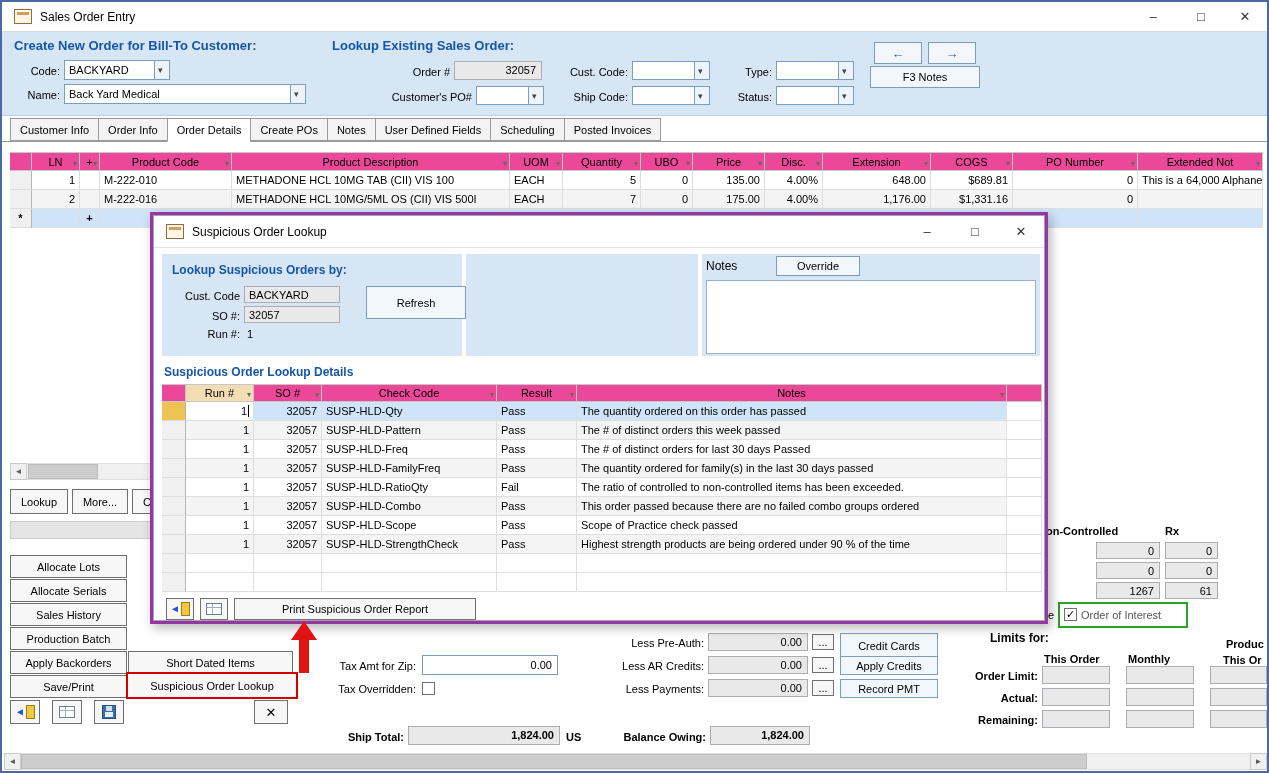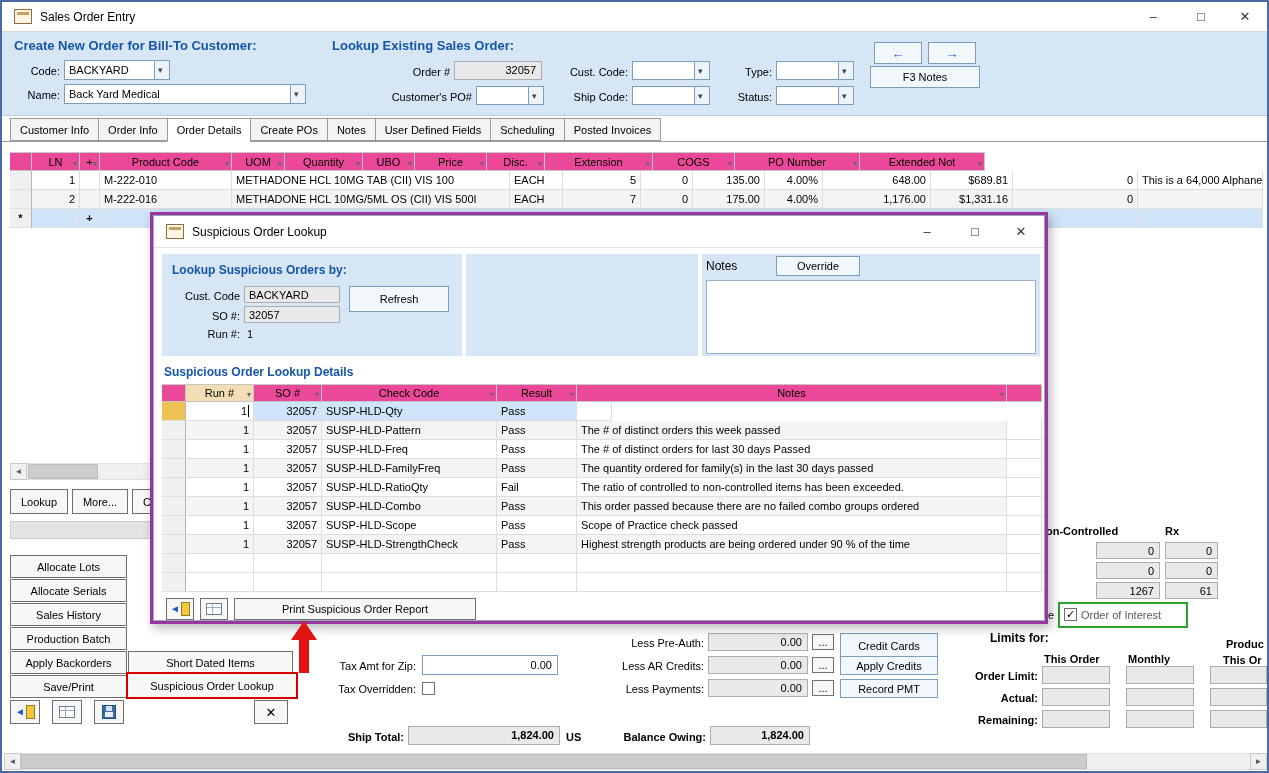--- a/index.html
+++ b/index.html
@@ -135,20 +135,21 @@
     <span class="tab">User Defined Fields</span>
     <span class="tab">Scheduling</span>
     <span class="tab">Posted Invoices</span>
   </div>
 
   <div class="grow" style="top:150px">
     <div class="gh mc0"></div>
     <div class="gh arr mc1">LN</div>
     <div class="gh arr mc2">+</div>
     <div class="gh arr mc3">Product Code</div>
+    <div class="gh arr mc4">Product Description</div>
     <div class="gh arr mc5">UOM</div>
     <div class="gh arr mc6">Quantity</div>
     <div class="gh arr mc7">UBO</div>
     <div class="gh arr mc8">Price</div>
     <div class="gh arr mc9">Disc.</div>
     <div class="gh arr mc10">Extension</div>
     <div class="gh arr mc11">COGS</div>
     <div class="gh arr mc12">PO Number</div>
     <div class="gh arr mc13">Extended Not</div>
   </div>
@@ -323,21 +324,21 @@
       <div class="bluepanel" style="left:312px;top:38px;width:232px;height:102px"></div>
       <div class="bluepanel" style="left:548px;top:38px;width:338px;height:102px"></div>
 
       <span class="t b blue fs12" style="left:18px;top:46px">Lookup Suspicious Orders by:</span>
       <span class="t ra-t" style="left:8px;top:72px;width:78px">Cust. Code</span>
       <div class="sunk la" style="left:90px;top:70px;width:96px;height:17px">BACKYARD</div>
       <span class="t ra-t" style="left:8px;top:92px;width:78px">SO #:</span>
       <div class="sunk la" style="left:90px;top:90px;width:96px;height:17px">32057</div>
       <span class="t ra-t" style="left:8px;top:110px;width:78px">Run #:</span>
       <span class="t" style="left:93px;top:110px">1</span>
-      <div class="btn btn-t" style="left:195px;top:70px;width:100px;height:26px">Refresh</div>
+      <div class="btn btn-t" style="left:212px;top:70px;width:100px;height:33px">Refresh</div>
 
       <span class="t fs12" style="left:552px;top:42px">Notes</span>
       <div class="btn btn-t" style="left:622px;top:40px;width:84px;height:20px">Override</div>
       <div style="position:absolute;left:552px;top:64px;width:330px;height:74px;background:#fff;border:1px solid #9ab0c8"></div>
 
       <span class="t b blue fs12" style="left:10px;top:148px">Suspicious Order Lookup Details</span>
 
       <div class="grow" style="top:168px;height:18px">
         <div class="gh dc0"></div>
         <div class="gh arr dc1 tanh">Run #</div>
@@ -350,20 +351,21 @@
 
       <div class="grow selblue" style="top:186px">
         <div class="gc sel dc0" style="background:#eec355"></div>
         <div class="gc ra dc1" style="background:#fff">
             <span>1</span>
             <span class="cursor"></span>
           </div>
         <div class="gc ra dc2">32057</div>
         <div class="gc la dc3">SUSP-HLD-Qty</div>
         <div class="gc la dc4">Pass</div>
+        <div class="gc la dc5">The quantity ordered on this order has passed</div>
         <div class="gc dc6 gut" style="background:#fff"></div>
       </div>
 
       <div class="grow alt" style="top:205px">
         <div class="gc sel dc0"></div>
         <div class="gc ra dc1">1</div>
         <div class="gc ra dc2">32057</div>
         <div class="gc la dc3">SUSP-HLD-Pattern</div>
         <div class="gc la dc4">Pass</div>
         <div class="gc la dc5">The # of distinct orders this week passed</div>

